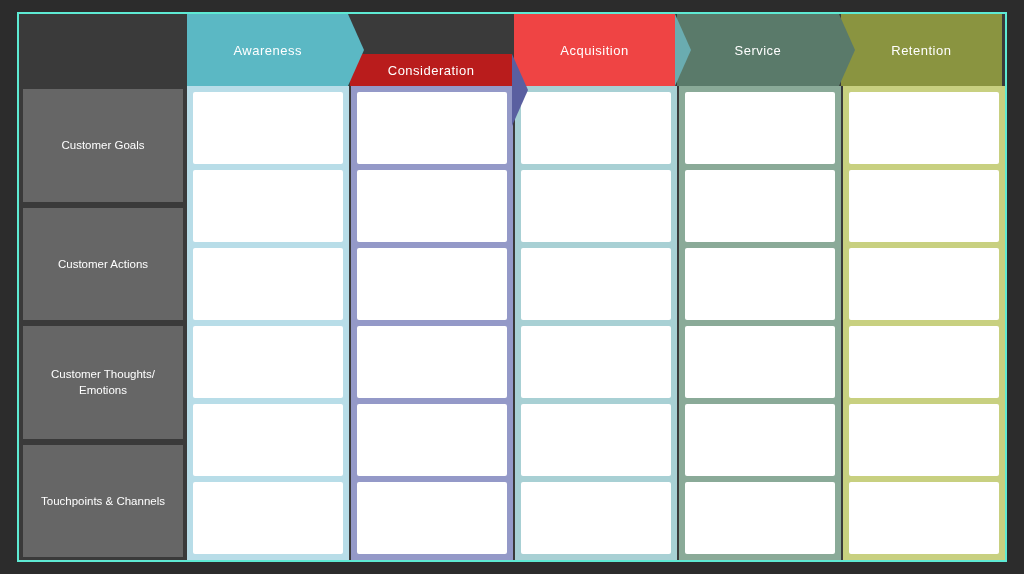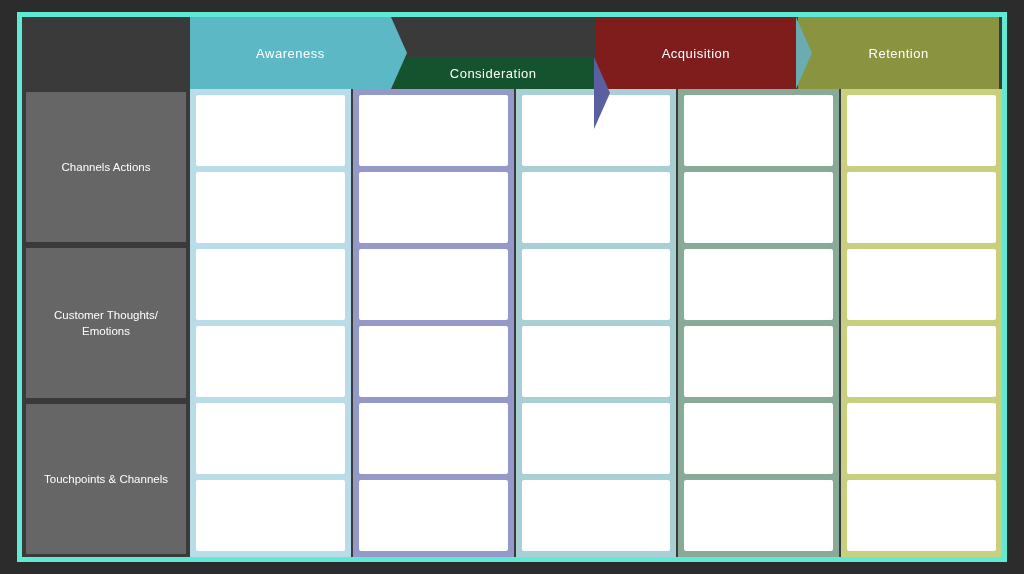--- a/index.html
+++ b/index.html
@@ -11,21 +11,21 @@
       align-items: center;
       width: 1024px;
       height: 574px;
       font-family: Arial, sans-serif;
     }
 
     .journey-map {
       width: 990px;
       height: 550px;
       background: #3a3a3a;
-      border: 5px solid #5eead4;
+      border: 2px solid #5eead4;
       display: flex;
       flex-direction: column;
       overflow: hidden;
     }
 
     
     .header-row {
       display: flex;
       height: 72px;
       flex-shrink: 0;
@@ -64,29 +64,29 @@
     }
 
     .arrow-awareness {
       background: #5bb8c4;
     }
     .arrow-awareness::after {
       border-left-color: #5bb8c4;
     }
 
     .arrow-consideration {
-      background: #14532d;
+      background: #b91c1c;
       margin-top: 40px;
     }
     .arrow-consideration::after {
       border-left-color: #5a5fa0;
     }
 
     .arrow-acquisition {
-      background: #7f1d1d;
+      background: #ef4444;
       align-items: center;
     }
     .arrow-acquisition::after {
       border-left-color: #6aacb0;
     }
 
     .arrow-service {
       background: #5a7a6a;
     }
     .arrow-service::after {
@@ -171,30 +171,36 @@
     <div class="header-spacer"></div>
     <div class="header-arrow arrow-awareness">
       <span>Awareness</span>
     </div>
     <div class="header-arrow arrow-consideration">
       <span>Consideration</span>
     </div>
     <div class="header-arrow arrow-acquisition">
       <span>Acquisition</span>
     </div>
+    <div class="header-arrow arrow-service">
+      <span>Service</span>
+    </div>
     <div class="header-arrow arrow-retention">
       <span>Retention</span>
     </div>
   </div>
 
   <div class="content-area">
 
     <div class="row-labels">
       <div class="row-label">
-        <span>Channels Actions</span>
+        <span>Customer Goals</span>
+      </div>
+      <div class="row-label">
+        <span>Customer Actions</span>
       </div>
       <div class="row-label">
         <span>Customer Thoughts/ Emotions</span>
       </div>
       <div class="row-label">
         <span>Touchpoints &amp; Channels</span>
       </div>
     </div>
 
     <div class="stage-columns">

